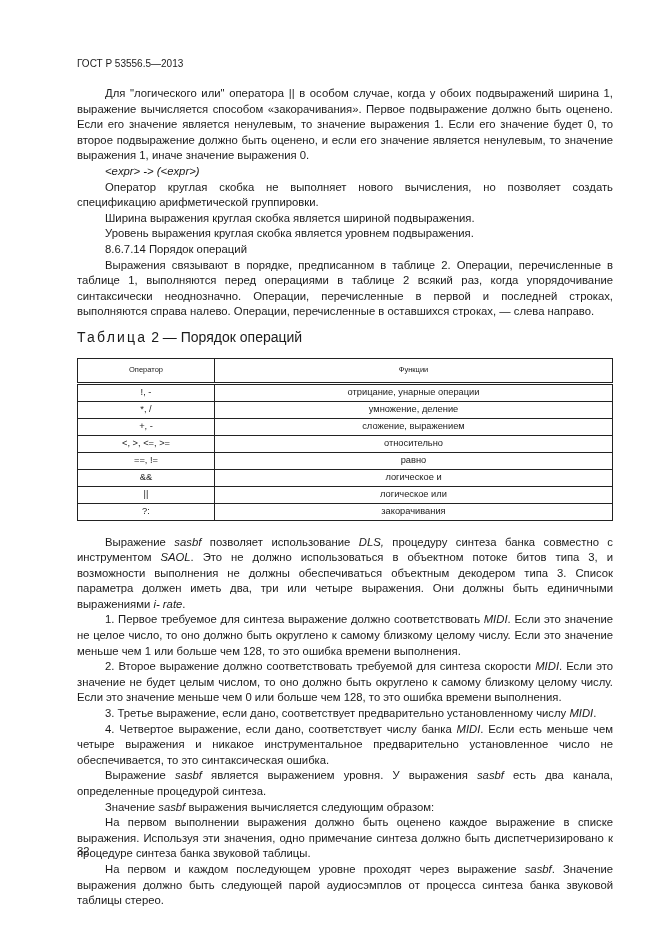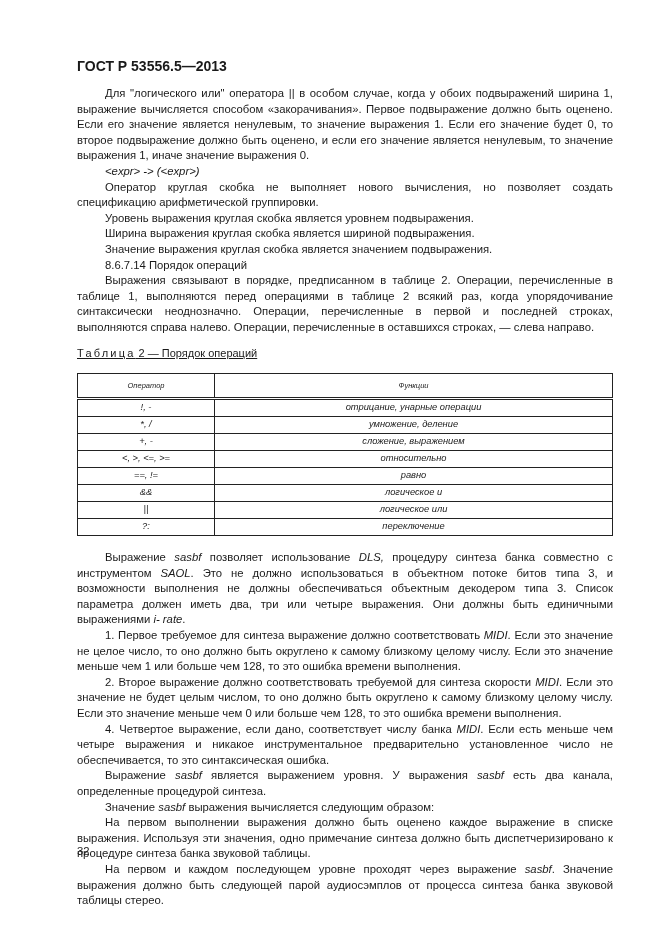--- a/index.html
+++ b/index.html
@@ -1,46 +1,45 @@
 <!DOCTYPE html>
 <html><head>
   <meta charset="utf-8">
   <style>
     html, body { margin: 0; padding: 0; background: #ffffff; }
     body { width: 661px; height: 935px; position: relative; overflow: hidden;
            font-family: "Liberation Sans", sans-serif; color: #1a1a1a; }
     .page { position: absolute; left: 77px; top: 0; width: 536px; }
-    .hdr { position: absolute; top: 58px; left: 0; font-weight: bold; font-size: 14px; }
+    .hdr { position: absolute; top: 58px; left: 0; font-weight: normal; font-size: 10px; }
     .body { position: absolute; top: 86px; left: 0; width: 536px; font-size: 11.3px; line-height: 15.6px; }
     .p { margin: 0; text-align: justify; text-indent: 28px; }
     .p.noind { text-indent: 0; }
-    .caption { margin: 10px 0 0 0; font-size: 11px; letter-spacing: 0; text-decoration: underline; }
+    .caption { margin: 10px 0 0 0; font-size: 14px; letter-spacing: 0; }
     .caption .sp { letter-spacing: 2.2px; }
     table { border-collapse: collapse; width: 536px; margin-top: 12px; font-size: 9.3px; }
-    th, td { border: 1px solid #222; text-align: center; padding: 0; height: 16px; font-weight: normal; font-style: italic; }
+    th, td { border: 1px solid #222; text-align: center; padding: 0; height: 16px; font-weight: normal; }
     th { height: 23px; font-size: 7.5px; border-bottom: 3px double #222; }
     td.op { width: 136px; }
     .tbl-after { height: 14px; }
     i { }
     .pagenum { position: absolute; left: 0; top: 845px; font-size: 11.3px; }
   </style>
 </head>
 <body>
 
 <div class="page">
   <div class="hdr">ГОСТ Р 53556.5—2013</div>
 
   <div class="body">
     <p class="p">Для "логического или" оператора || в особом случае, когда у обоих подвыражений ширина 1, выражение вычисляется способом «закорачивания». Первое подвыражение должно быть оценено. Если его значение является ненулевым, то значение выражения 1. Если его значение будет 0, то второе подвыражение должно быть оценено, и если его значение является ненулевым, то значение выражения 1, иначе значение выражения 0.</p>
 
     <p class="p"><i>&lt;expr&gt; -&gt; (&lt;expr&gt;)</i></p>
     <p class="p">Оператор круглая скобка не выполняет нового вычисления, но позволяет создать спецификацию арифметической группировки.</p>
+    <p class="p">Ширина выражения круглая скобка является шириной подвыражения.</p>
     <p class="p">Уровень выражения круглая скобка является уровнем подвыражения.</p>
-    <p class="p">Ширина выражения круглая скобка является шириной подвыражения.</p>
-    <p class="p">Значение выражения круглая скобка является значением подвыражения.</p>
 
     <p class="p">8.6.7.14 Порядок операций</p>
     <p class="p">Выражения связывают в порядке, предписанном в таблице 2. Операции, перечисленные в таблице 1, выполняются перед операциями в таблице 2 всякий раз, когда упорядочивание синтаксически неоднозначно. Операции, перечисленные в первой и последней строках, выполняются справа налево. Операции, перечисленные в оставшихся строках, — слева направо.</p>
 
     <p class="p noind caption"><span class="sp">Таблица</span><span> 2 — Порядок операций</span></p>
 
     <table>
       <thead>
         <tr>
           <th>Оператор</th>
@@ -71,29 +70,30 @@
         <tr>
             <td class="op">&amp;&amp;</td>
             <td>логическое и</td>
           </tr>
         <tr>
             <td class="op">||</td>
             <td>логическое или</td>
           </tr>
         <tr>
             <td class="op">?:</td>
-            <td>переключение</td>
+            <td>закорачивания</td>
           </tr>
       </tbody>
     </table>
     <div class="tbl-after"></div>
 
     <p class="p"><span>Выражение </span><i>sasbf</i><span> позволяет использование </span><i>DLS,</i><span> процедуру синтеза банка совместно с инструментом </span><i>SAOL</i><span>. Это не должно использоваться в объектном потоке битов типа 3, и возможности выполнения не должны обеспечиваться объектным декодером типа 3. Список параметра должен иметь два, три или четыре выражения. Они должны быть единичными выражениями </span><i>i- rate</i><span>.</span></p>
     <p class="p"><span>1. Первое требуемое для синтеза выражение должно соответствовать </span><i>MIDI</i><span>. Если это значение не целое число, то оно должно быть округлено к самому близкому целому числу. Если это значение меньше чем 1 или больше чем 128, то это ошибка времени выполнения.</span></p>
     <p class="p"><span>2. Второе выражение должно соответствовать требуемой для синтеза скорости </span><i>MIDI</i><span>. Если это значение не будет целым числом, то оно должно быть округлено к самому близкому целому числу. Если это значение меньше чем 0 или больше чем 128, то это ошибка времени выполнения.</span></p>
+    <p class="p"><span>3. Третье выражение, если дано, соответствует предварительно установленному числу </span><i>MIDI</i><span>.</span></p>
     <p class="p"><span>4. Четвертое выражение, если дано, соответствует числу банка </span><i>MIDI</i><span>. Если есть меньше чем четыре выражения и никакое инструментальное предварительно установленное число не обеспечивается, то это синтаксическая ошибка.</span></p>
     <p class="p"><span>Выражение </span><i>sasbf</i><span> является выражением уровня. У выражения </span><i>sasbf</i><span> есть два канала, определенные процедурой синтеза.</span></p>
     <p class="p"><span>Значение </span><i>sasbf</i><span> выражения вычисляется следующим образом:</span></p>
     <p class="p">На первом выполнении выражения должно быть оценено каждое выражение в списке выражения. Используя эти значения, одно примечание синтеза должно быть диспетчеризировано к процедуре синтеза банка звуковой таблицы.</p>
     <p class="p"><span>На первом и каждом последующем уровне проходят через выражение </span><i>sasbf</i><span>. Значение выражения должно быть следующей парой аудиосэмплов от процесса синтеза банка звуковой таблицы стерео.</span></p>
   </div>
 
   <div class="pagenum">32</div>
 </div>
 

